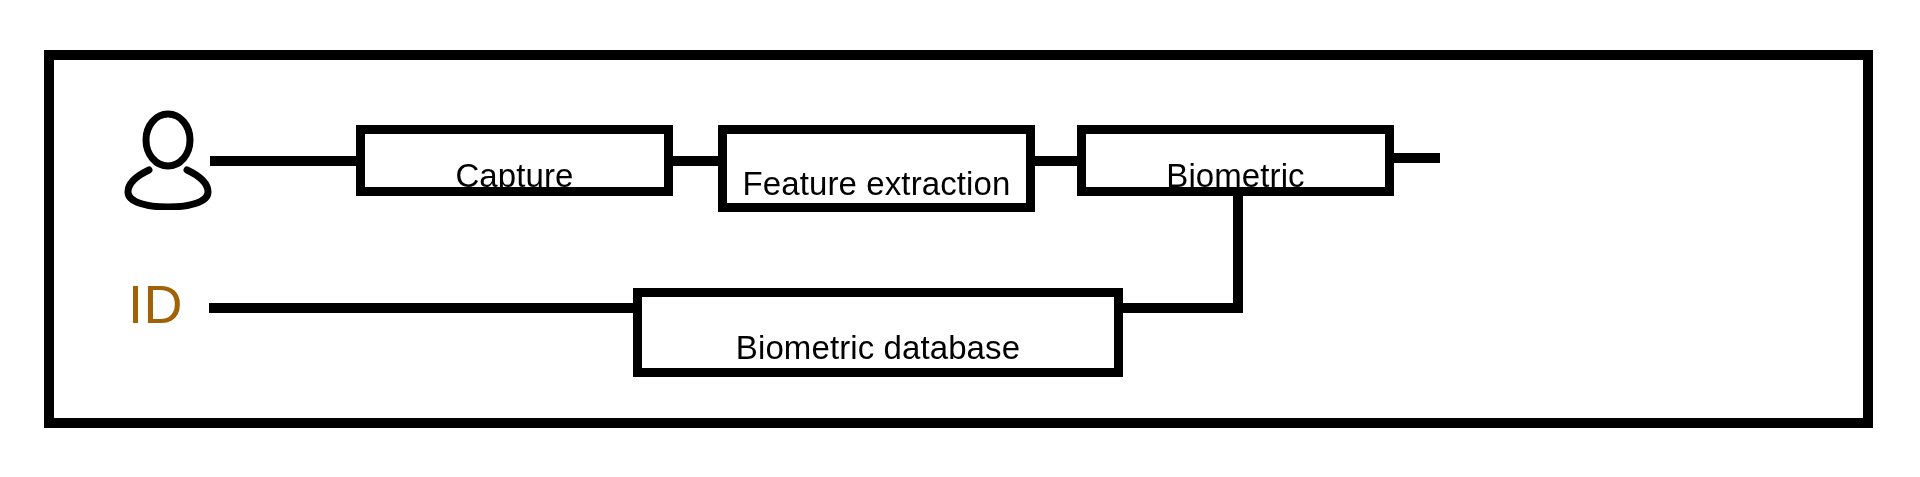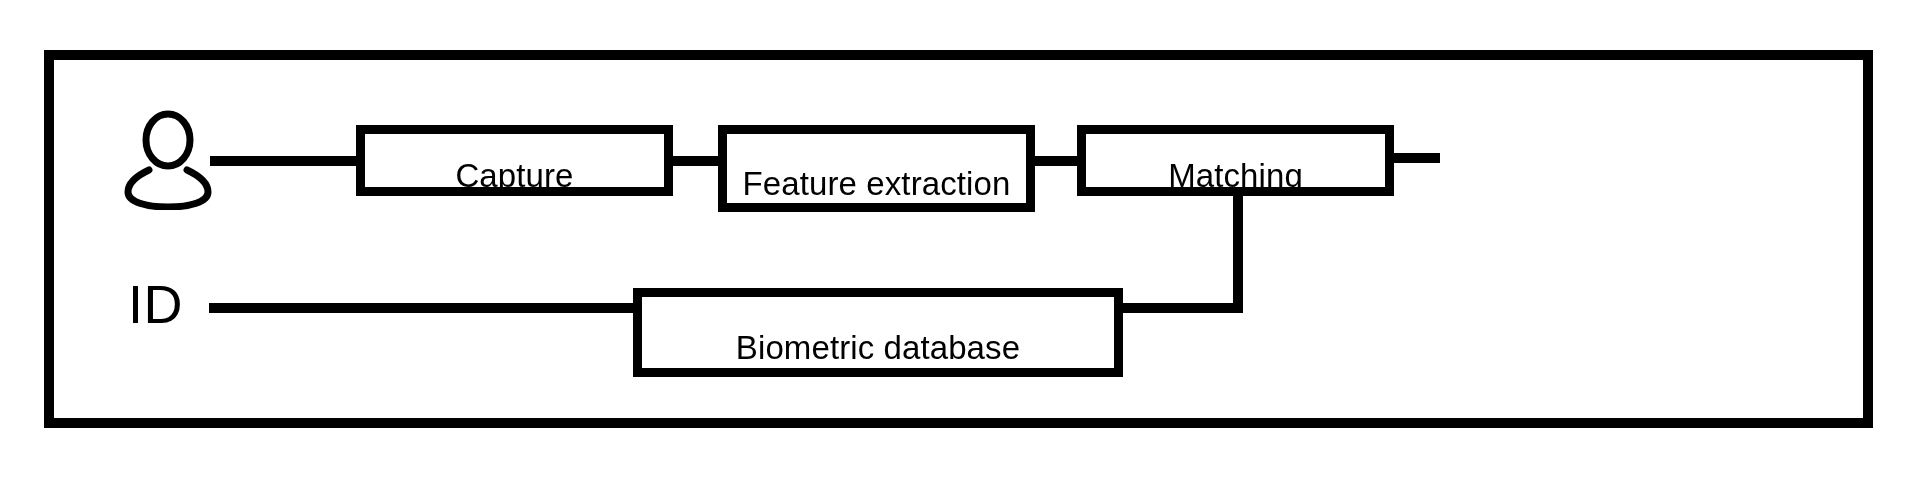--- a/index.html
+++ b/index.html
@@ -56,21 +56,21 @@
   #conn-id-database    {left:209px; top:303px; width:424px;}
   #conn-match-down     {left:1233px;top:196px; height:117px;}
   #conn-db-right       {left:1123px;top:303px; width:120px;}
 
   
   #label-id{
     position:absolute;
     left:128px;top:277px;
     font-size:54px;
     line-height:1;
-    color:#000000;
+    color:#a16207;
     letter-spacing:0.5px;
   }
 
   
   #icon-person{
     position:absolute;
     left:118px;top:110px;
     width:100px;height:100px;
   }
   #icon-person svg{display:block;width:100px;height:100px;}
@@ -101,21 +101,21 @@
 
   <div class="node" id="node-capture">
     <span class="node-label">Capture</span>
   </div>
 
   <div class="node" id="node-feature">
     <span class="node-label">Feature extraction</span>
   </div>
 
   <div class="node" id="node-matching">
-    <span class="node-label">Matching</span>
+    <span class="node-label">Biometric</span>
   </div>
 
 
   <div class="node" id="node-database">
     <span class="node-label">Biometric database</span>
   </div>
 
 </div>
 
 </body></html>

